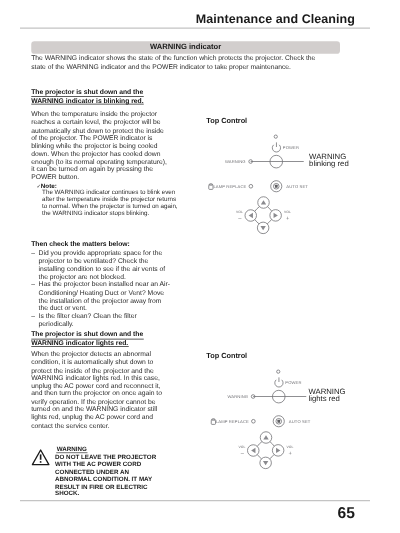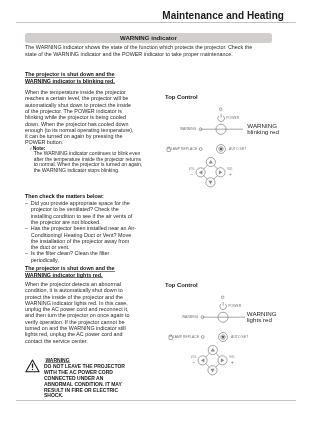--- a/index.html
+++ b/index.html
@@ -50,21 +50,21 @@
   .tc{position:absolute;left:165px;width:132px;}
   .tc-title{font-size:5.9px;font-weight:bold;color:#1a1a1a;letter-spacing:-0.02px;}
   .tc-svg{position:absolute;left:0;top:0px;}
   .callout{position:absolute;font-size:6.2px;line-height:6.5px;color:#1a1a1a;white-space:nowrap;}
 </style>
 </head>
 <body>
 
 <div class="page">
 
-  <div class="hdr-title">Maintenance and Heating</div>
+  <div class="hdr-title">Maintenance and Cleaning</div>
   <div class="hdr-rule"></div>
 
   <div class="gbar">
     <div class="gbar-t">WARNING indicator</div>
   </div>
 
   <div class="intro">The WARNING indicator shows the state of the function which protects the projector. Check the state of the WARNING indicator and the POWER indicator to take proper maintenance.</div>
 
   <div class="col" id="s1h" style="top:71.4px;">
     <span class="hl">The projector is shut down and the</span><br>
@@ -106,20 +106,21 @@
           <div>WITH THE AC POWER CORD</div>
           <div>CONNECTED UNDER AN</div>
           <div>ABNORMAL CONDITION. IT MAY</div>
           <div>RESULT IN FIRE OR ELECTRIC</div>
           <div>SHOCK.</div>
         </div>
     </div>
   </div>
 
   <div class="footrule"></div>
+  <div class="pgnum">65</div>
 
   <div class="tc" id="tc1" style="top:94.1px;">
     <div class="tc-title">Top Control</div>
 
     <svg class="tc-svg" width="132" height="100" viewBox="0 0 132 100" style="left: -1.9px;">
       <g fill="none" stroke="#6e6e72" stroke-width="0.62">
         <circle class="led-power" cx="57.6" cy="15.3" r="1.3"></circle>
         <path class="pw-ring" d="M60.35 21.85 A3.3 3.3 0 1 1 55.95 21.85"></path>
         <path class="pw-bar" d="M58.15 19.9 L58.15 23.6"></path>
         <line class="cal-line" x1="37.5" y1="35.2" x2="80" y2="35.2"></line>

